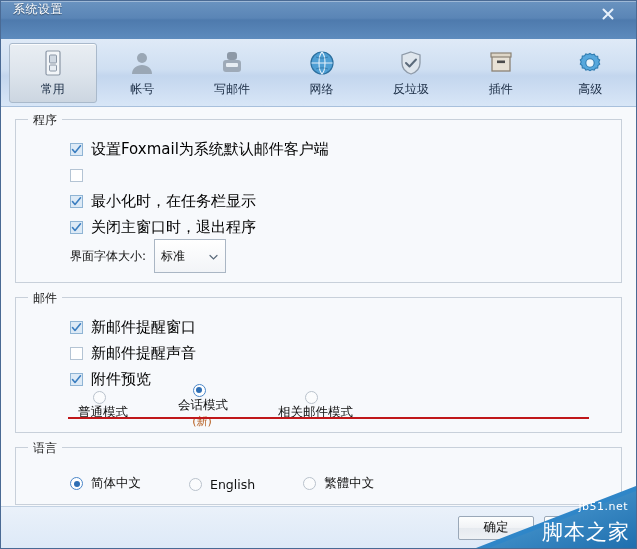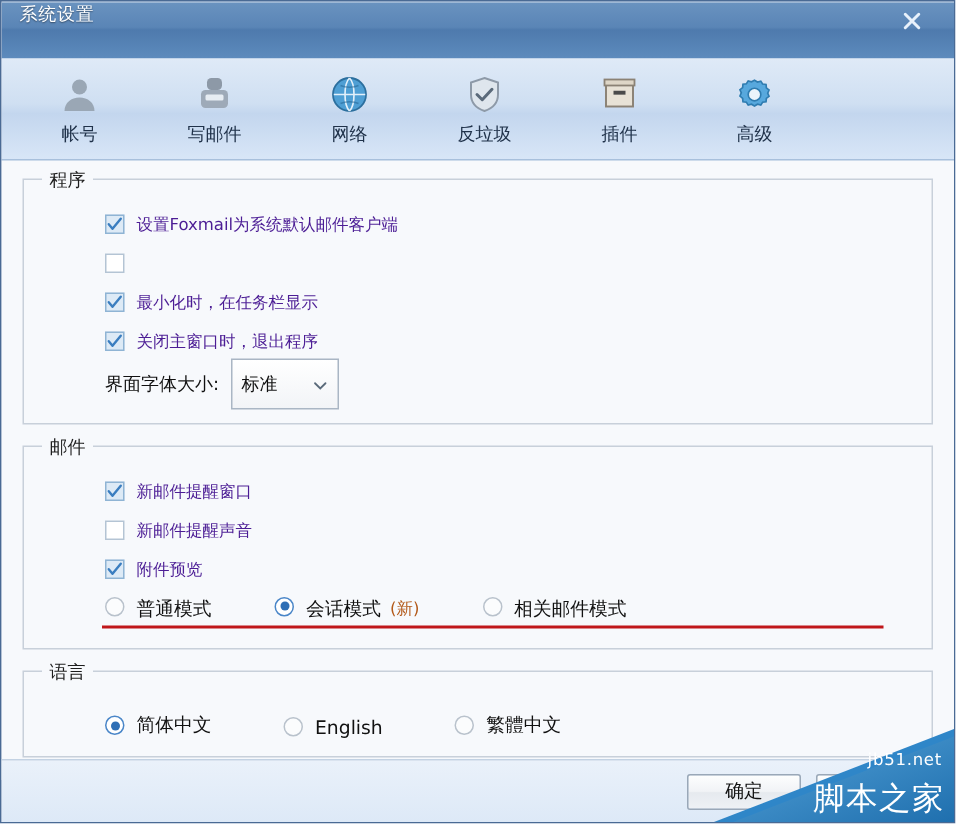--- a/index.html
+++ b/index.html
@@ -110,22 +110,22 @@
   }
   .gb-inner { padding: 16px 0 12px 0; }
 
   .opt-row {
     display: flex;
     align-items: center;
     height: 26px;
     padding-left: 54px;
   }
   .opt-row .olabel {
-    font-size: 11px;
-    color: #4c1d95;
+    font-size: 15px;
+    color: #000000;
     margin-left: 8px;
     white-space: nowrap;
   }
 
   
   .cb {
     width: 13px; height: 13px;
     box-sizing: border-box;
     border: 1px solid #b4c4d4;
     background: #ffffff;
@@ -179,21 +179,21 @@
   .combo .carrow { position: absolute; right: 7px; top: 6px; }
 
   
   .radio-row {
     position: relative;
     display: flex;
     align-items: center;
     height: 28px;
     padding-left: 54px;
   }
-  .radio-item { display: flex; margin-right: 42px; }
+  .radio-item { display: flex; align-items: center; margin-right: 42px; flex-direction: column; }
   .radio-item .rlabel { font-size: 12.5px; color: #111; margin-left: 8px; white-space: nowrap; }
   .badge-new { font-size: 11px; color: #b35a1a; margin-left: 6px; }
   .red-underline {
     position: absolute;
     left: 52px; right: 32px; bottom: 1px;
     height: 2px;
     background: #c0171a;
   }
 
   .lang-row { padding-left: 54px; display: flex; align-items: flex-end; height: 30px; }
@@ -273,20 +273,30 @@
       <span>
         <svg width="14" height="14" viewBox="0 0 14 14">
           <path d="M2.5 2.5 L11.5 11.5 M11.5 2.5 L2.5 11.5" stroke="#e8f1fb" stroke-width="2" stroke-linecap="round" fill="none"></path>
         </svg>
       </span>
     </div>
   </div>
 
   <div id="toolbar">
 
+    <div class="tab selected">
+      <span class="ticon">
+        <svg width="26" height="28" viewBox="0 0 26 28">
+          <rect x="6" y="2" width="14" height="24" rx="1.5" fill="#f3f6f9" stroke="#8b97a6" stroke-width="1.2"></rect>
+          <rect x="9.5" y="6" width="7" height="8" rx="1" fill="#cfd8e2" stroke="#8b97a6" stroke-width="1"></rect>
+          <rect x="9.5" y="16" width="7" height="6" rx="1" fill="#e7edf3" stroke="#8b97a6" stroke-width="1"></rect>
+        </svg>
+      </span>
+      <span class="tlabel">常用</span>
+    </div>
 
     <div class="tab">
       <span class="ticon">
         <svg width="28" height="28" viewBox="0 0 28 28">
           <circle cx="14" cy="9" r="5" fill="#9aa7b5"></circle>
           <path d="M4 25c0-5.5 4.5-9 10-9s10 3.5 10 9z" fill="#9aa7b5"></path>
         </svg>
       </span>
       <span class="tlabel">帐号</span>
     </div>

